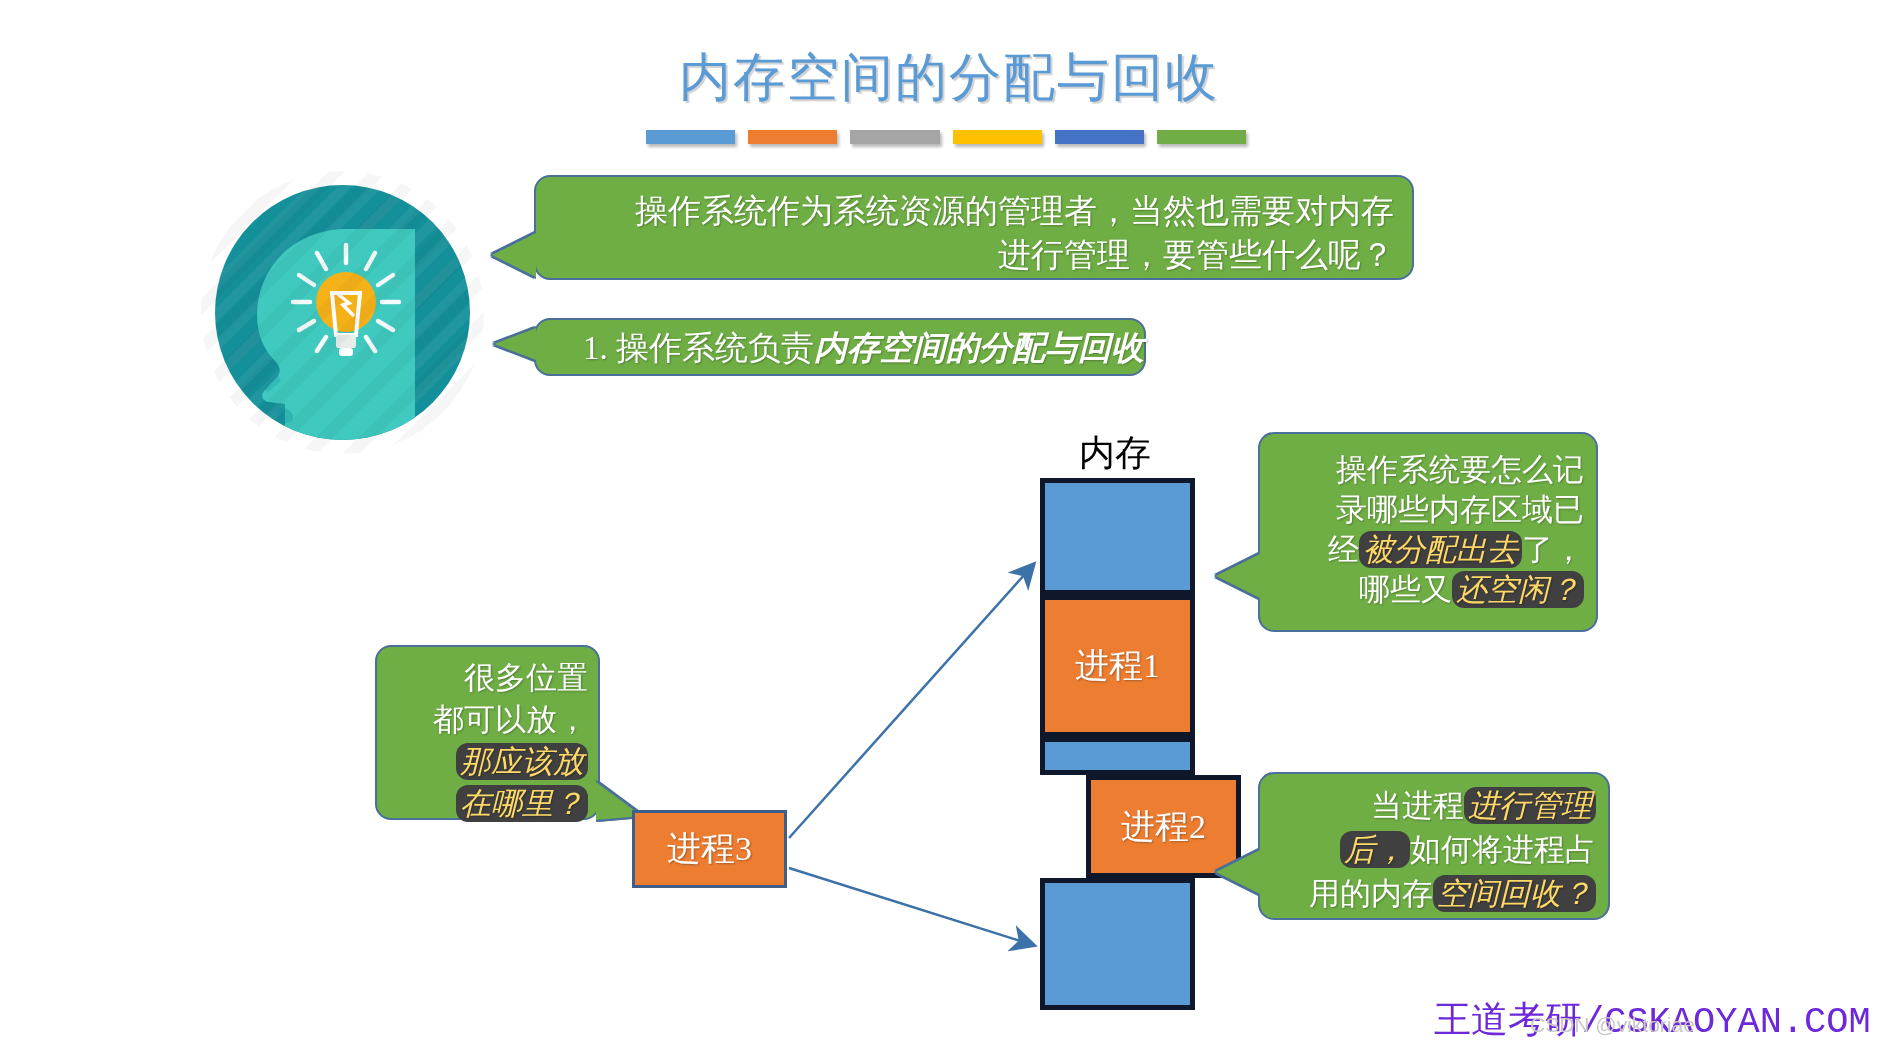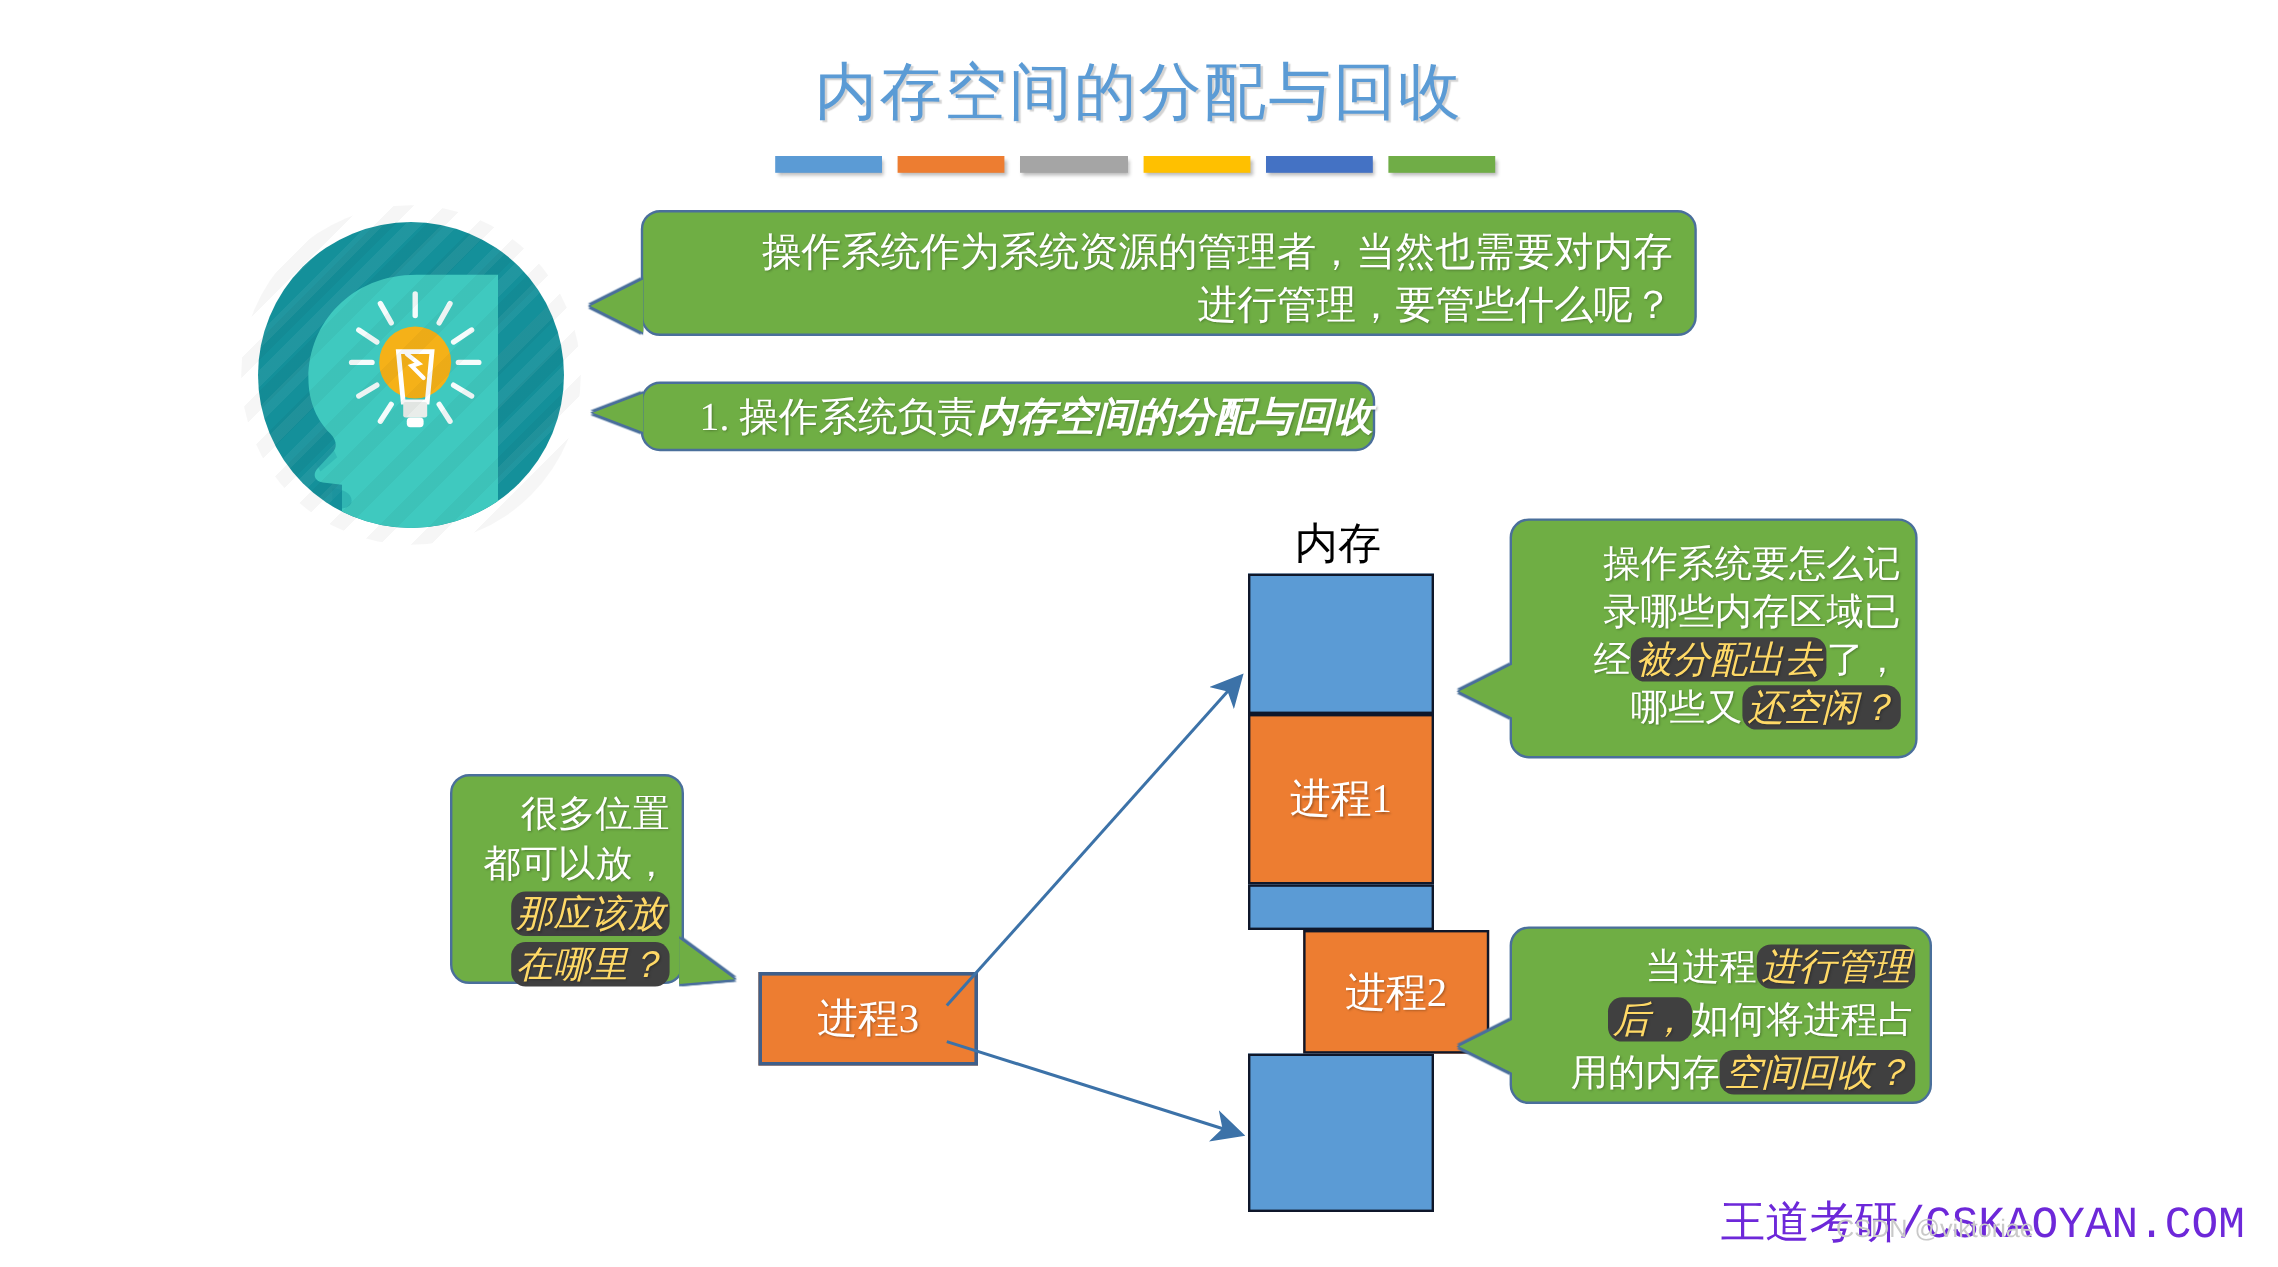--- a/index.html
+++ b/index.html
@@ -70,47 +70,47 @@
   #callout-rule1{left:534px;top:318px;width:612px;height:58px;
     font-size:33px;line-height:52px;padding:2px 0 0 22px;}
   #callout-rule1 .tail-left{left:-42px;top:8px;
     border-top:16px solid transparent;border-bottom:16px solid transparent;
     border-right:42px solid #6FAE44;}
 
   #callout-record{left:1258px;top:432px;width:340px;height:200px;
     font-size:31px;line-height:40px;padding:16px 12px 0 18px;}
   #callout-record .tail-left{left:-44px;top:120px;}
 
-  #callout-place{left:375px;top:645px;width:195px;height:175px;
+  #callout-place{left:375px;top:645px;width:225px;height:175px;
     font-size:31px;line-height:42px;padding:10px 10px 0 0;}
   #callout-place .tail-right{right:-44px;bottom:-2px;
     border-top:34px solid transparent;border-bottom:4px solid transparent;
     border-left:46px solid #6FAE44;}
 
   #callout-reclaim{left:1258px;top:772px;width:352px;height:148px;
     font-size:31px;line-height:44px;padding:10px 12px 0 18px;}
   #callout-reclaim .tail-left{left:-44px;top:76px;}
 
   
   .mem-label{
     position:absolute;left:1040px;top:432px;width:150px;text-align:center;
     font-family:"Liberation Serif","DejaVu Serif",serif;
     font-size:36px;line-height:42px;color:#000;
   }
   .mem-col{position:absolute;left:1040px;top:478px;width:155px;height:532px;}
   .mem-seg{position:absolute;left:0;width:155px;box-sizing:border-box;
-    border:2px solid #0f172a;display:flex;align-items:center;justify-content:center;
+    border:5px solid #0f172a;display:flex;align-items:center;justify-content:center;
     font-family:"Liberation Serif","DejaVu Serif",serif;font-size:34px;color:#fff;
     text-shadow:1px 1px 2px rgba(0,0,0,.3);}
   .seg-free{background:#5B9BD5;}
   .seg-used{background:#ED7D31;}
 
   
   .proc3{
-    position:absolute;left:632px;top:810px;width:183px;height:78px;
+    position:absolute;left:632px;top:810px;width:155px;height:78px;
     background:#ED7D31;border:3px solid #3F5F8A;box-sizing:border-box;
     display:flex;align-items:center;justify-content:center;
     font-family:"Liberation Serif","DejaVu Serif",serif;
     font-size:34px;color:#ffffff;text-shadow:1px 1px 2px rgba(0,0,0,.3);
   }
 
   
   .arrows{position:absolute;left:0;top:0;width:1898px;height:1056px;pointer-events:none;}
 
   

